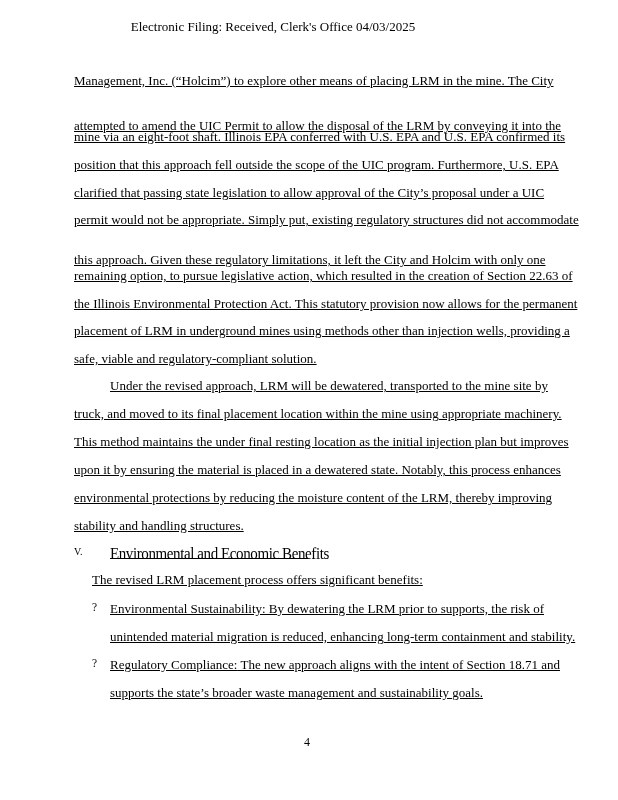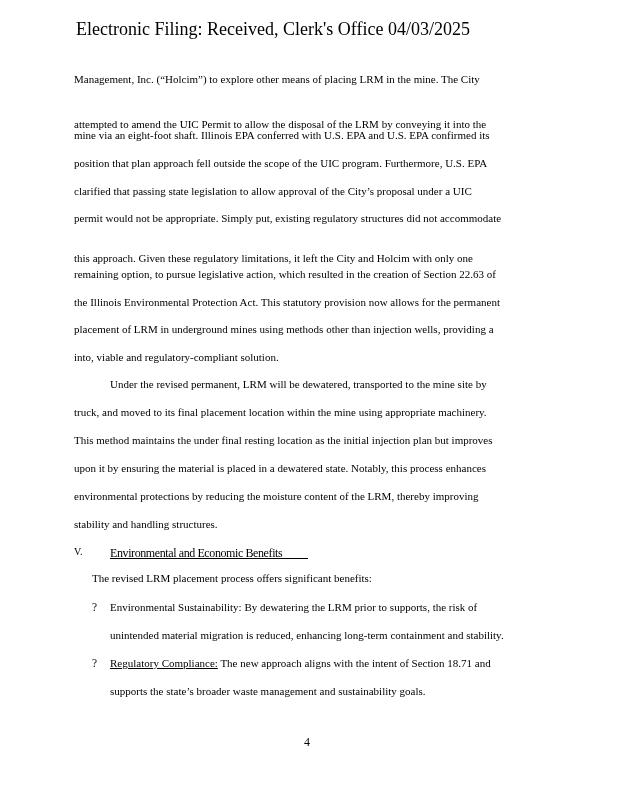--- a/index.html
+++ b/index.html
@@ -1,53 +1,53 @@
 <!DOCTYPE html>
 <html><head>
 <meta charset="utf-8">
 <style>
   html, body { margin: 0; padding: 0; background: #ffffff; }
   body { width: 618px; height: 800px; position: relative; overflow: hidden;
          font-family: "Liberation Serif", "DejaVu Serif", serif; color: #000; }
   .header { position: absolute; top: 19px; left: 0; width: 582px; text-align: center;
-            font-size: 18px; }
+            font-size: 13px; }
   .header span { position: relative; left: -18px; }
-  .line { position: absolute; left: 74px; font-size: 11px; white-space: nowrap; }
+  .line { position: absolute; left: 74px; font-size: 13px; white-space: nowrap; text-decoration: underline; }
   .heading-num { position: absolute; left: 74px; top: 546px; font-size: 10px; }
-  .heading-title { position: absolute; left: 110px; top: 546px; font-size: 12px;
+  .heading-title { position: absolute; left: 110px; top: 546px; font-size: 15px;
                    letter-spacing: -0.4px; transform: scaleY(1.05); }
   .heading-rule { position: absolute; left: 110px; top: 558px; width: 198px; height: 1px; background: #000; }
   .bullet { position: absolute; left: 92px; font-size: 11.5px; }
   .u { text-decoration: underline; margin-top: 13px; }
   .page-num { position: absolute; top: 735px; left: 0; width: 618px; text-align: center; font-size: 12px; }
   .page-num span { position: relative; left: -2px; }
 </style>
 </head>
 <body>
 
 <div class="header">
   <span>Electronic Filing: Received, Clerk's Office 04/03/2025</span>
 </div>
 
 <div>
   <div class="line" style="top:73px">Management, Inc. (“Holcim”) to explore other means of placing LRM in the mine. The City</div>
   <div class="line" style="top:118px">attempted to amend the UIC Permit to allow the disposal of the LRM by conveying it into the</div>
   <div class="line" style="top:129px">mine via an eight-foot shaft. Illinois EPA conferred with U.S. EPA and U.S. EPA confirmed its</div>
-  <div class="line" style="top:157px">position that plan approach fell outside the scope of the UIC program. Furthermore, U.S. EPA</div>
+  <div class="line" style="top:157px">position that this approach fell outside the scope of the UIC program. Furthermore, U.S. EPA</div>
   <div class="line" style="top:185px">clarified that passing state legislation to allow approval of the City’s proposal under a UIC</div>
   <div class="line" style="top:212px">permit would not be appropriate. Simply put, existing regulatory structures did not accommodate</div>
   <div class="line" style="top:252px">this approach. Given these regulatory limitations, it left the City and Holcim with only one</div>
   <div class="line" style="top:268px">remaining option, to pursue legislative action, which resulted in the creation of Section 22.63 of</div>
   <div class="line" style="top:296px">the Illinois Environmental Protection Act. This statutory provision now allows for the permanent</div>
   <div class="line" style="top:323px">placement of LRM in underground mines using methods other than injection wells, providing a</div>
-  <div class="line" style="top:351px">into, viable and regulatory-compliant solution.</div>
+  <div class="line" style="top:351px">safe, viable and regulatory-compliant solution.</div>
 </div>
 
 <div>
-  <div class="line" style="top:378px; left:110px">Under the revised permanent, LRM will be dewatered, transported to the mine site by</div>
+  <div class="line" style="top:378px; left:110px">Under the revised approach, LRM will be dewatered, transported to the mine site by</div>
   <div class="line" style="top:406px">truck, and moved to its final placement location within the mine using appropriate machinery.</div>
   <div class="line" style="top:434px">This method maintains the under final resting location as the initial injection plan but improves</div>
   <div class="line" style="top:462px">upon it by ensuring the material is placed in a dewatered state. Notably, this process enhances</div>
   <div class="line" style="top:490px">environmental protections by reducing the moisture content of the LRM, thereby improving</div>
   <div class="line" style="top:518px">stability and handling structures.</div>
 </div>
 
 <div>
   <span class="heading-num">V.</span>
   <span class="heading-title">Environmental and Economic Benefits</span>

